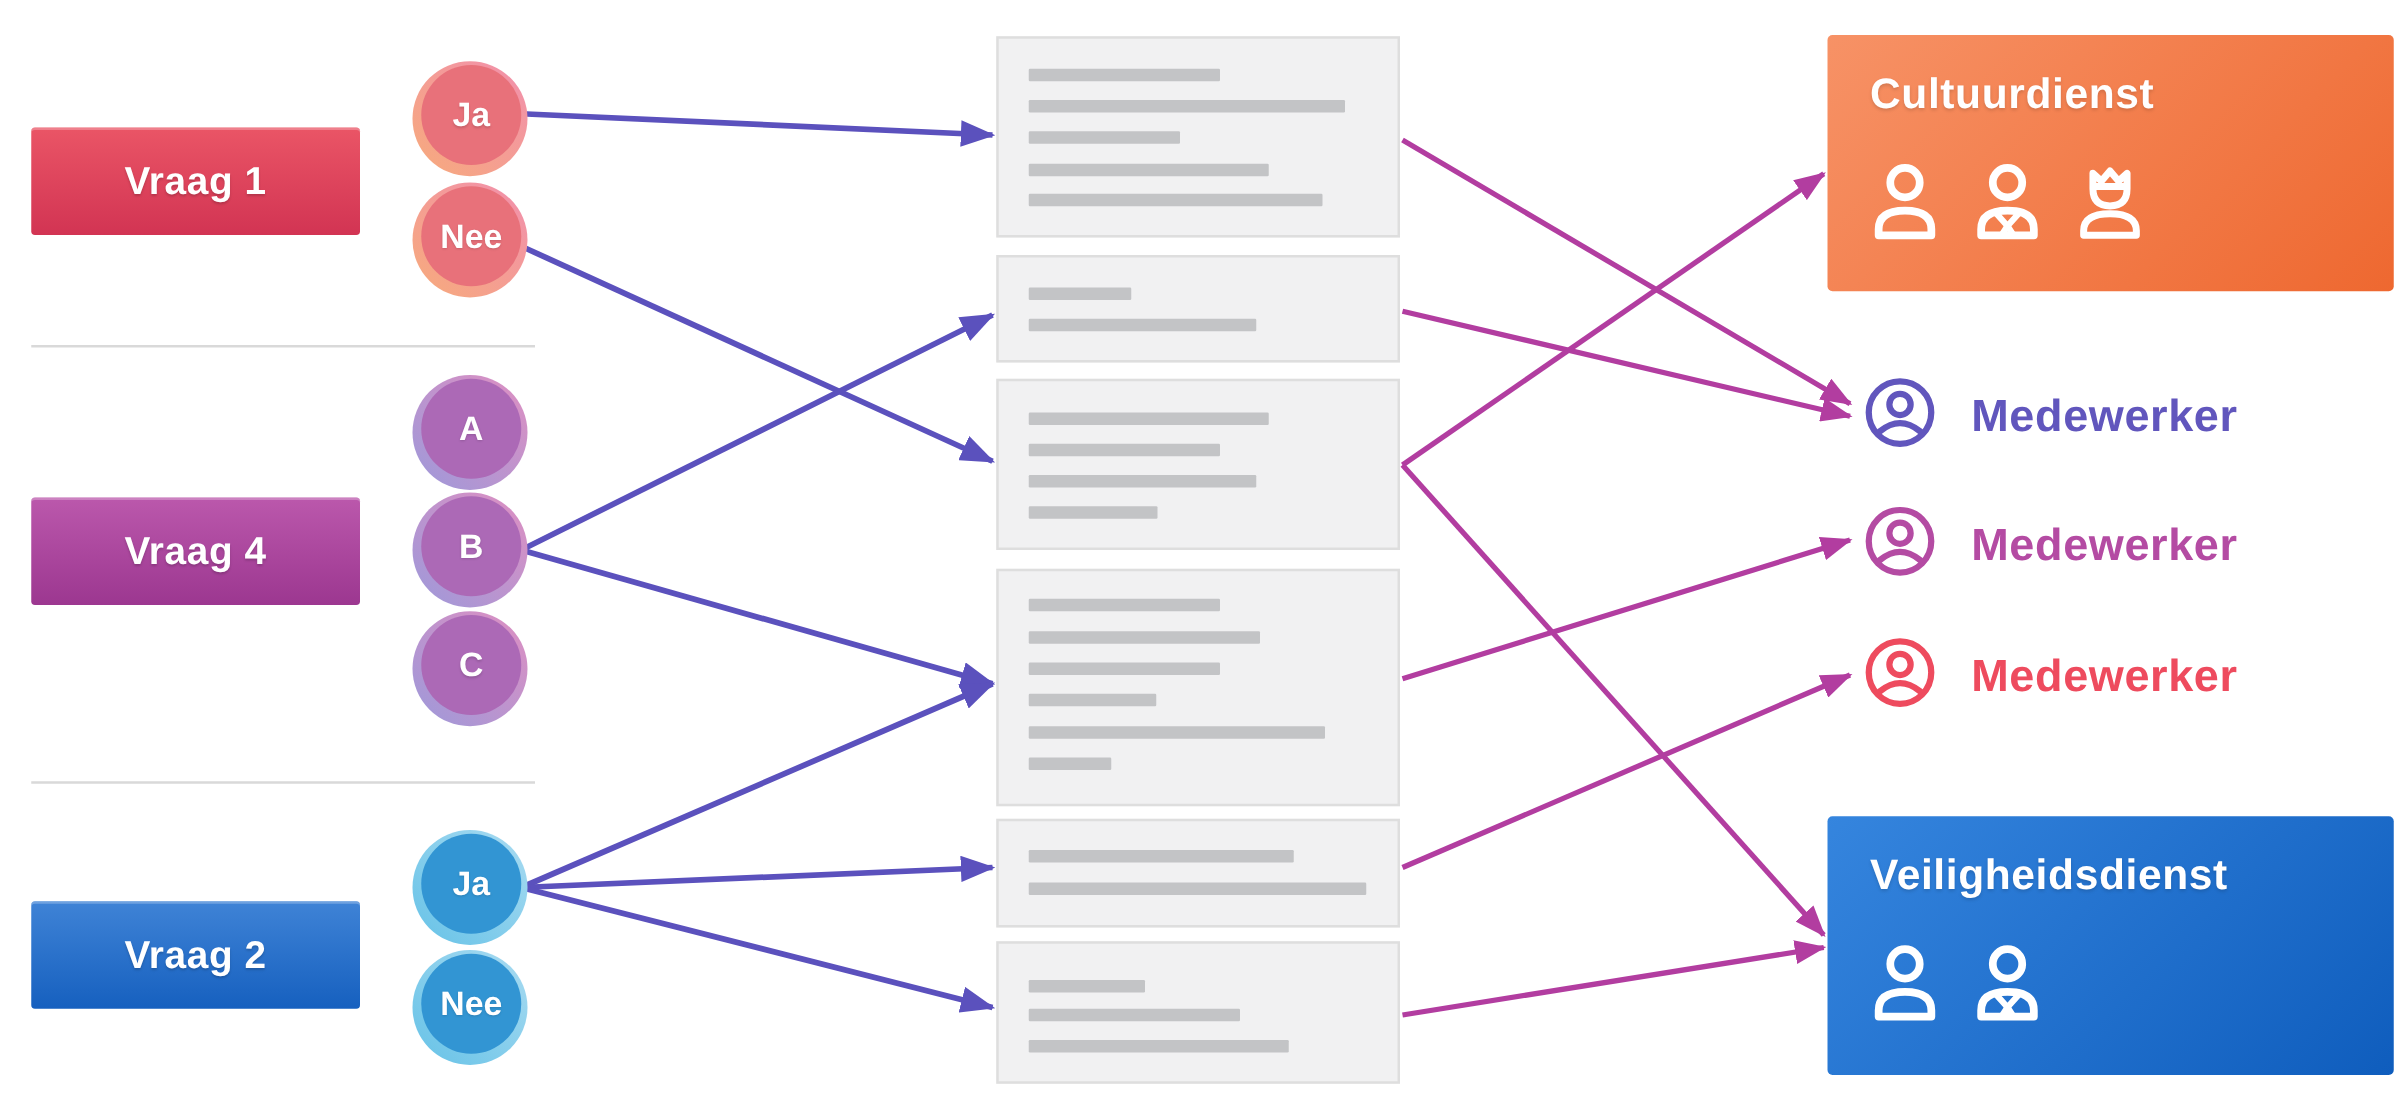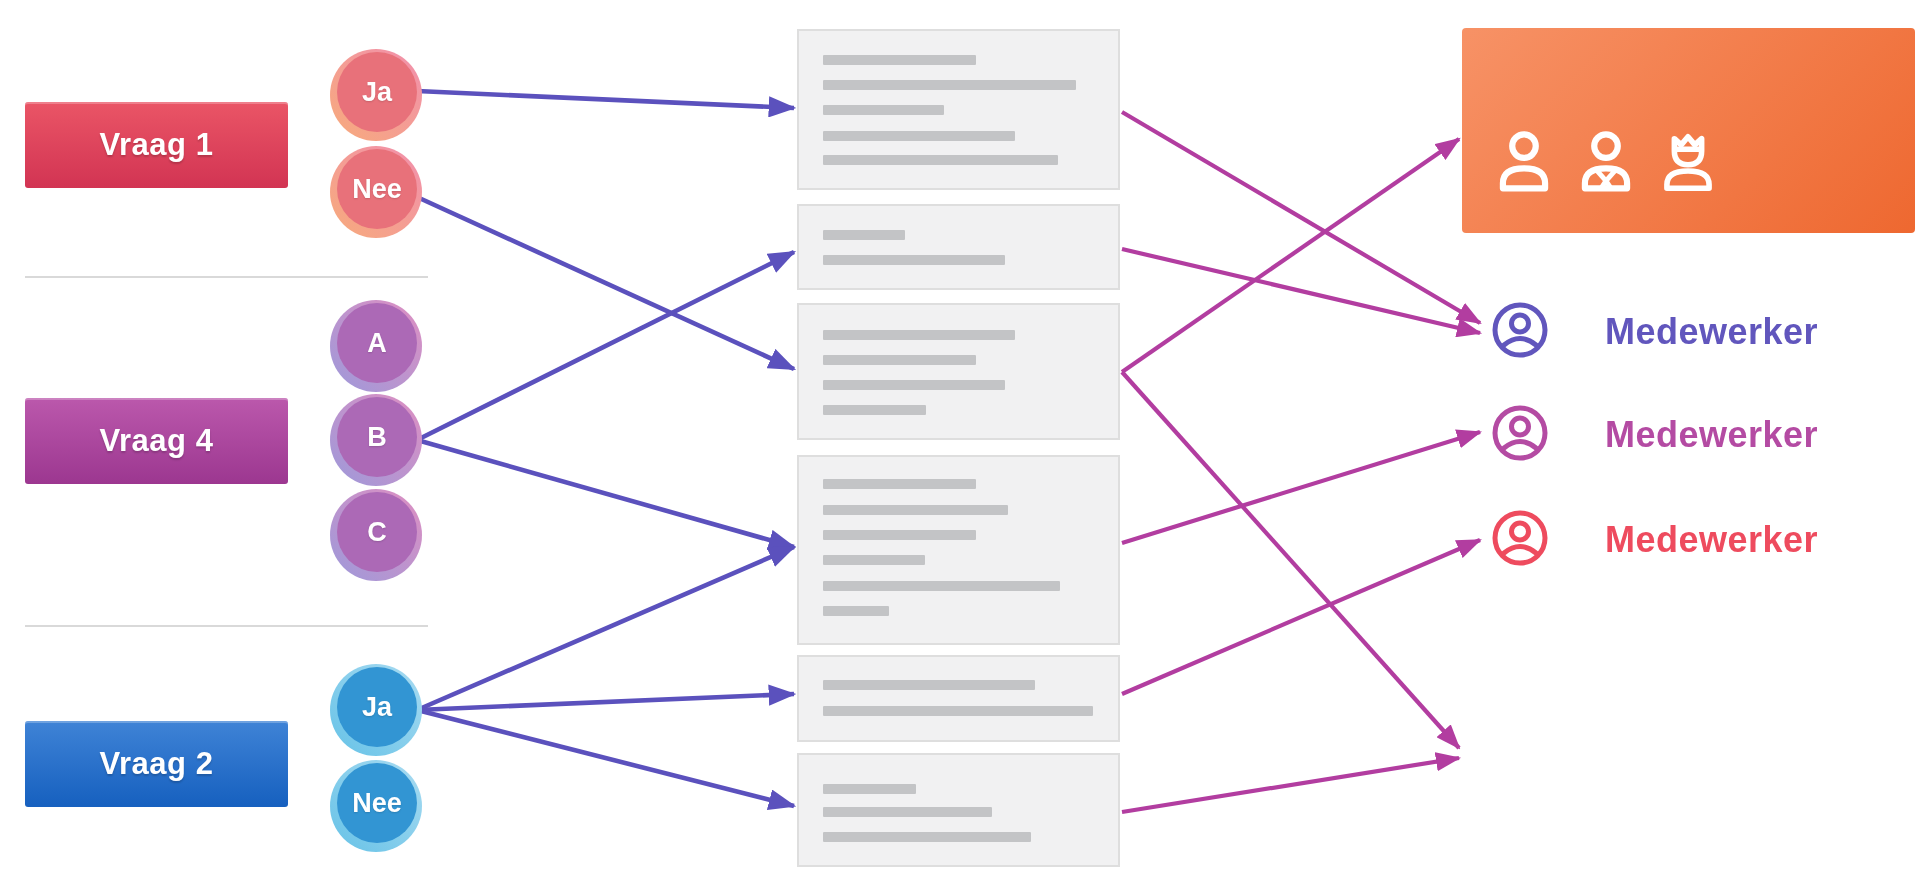--- a/index.html
+++ b/index.html
@@ -41,21 +41,21 @@
 
   
   .card{position:absolute;left:1462px;width:453px;border-radius:4px;color:#fff;z-index:2;}
   .card .title{margin:28px 0 0 34px;font-size:34px;font-weight:700;letter-spacing:.5px;
                text-shadow:0 2px 3px rgba(0,0,0,.15);}
   .card .icons{position:absolute;left:34px;top:102px;display:flex;gap:26px;align-items:flex-end;}
   .card svg{display:block;}
 
   
   .emp{position:absolute;left:1491px;display:flex;align-items:center;gap:28px;z-index:2;}
-  .emp .lbl{font-size:36px;font-weight:600;letter-spacing:.5px;margin-left:28px;}
+  .emp .lbl{font-size:36px;font-weight:600;letter-spacing:.5px;}
 </style>
 </head>
 <body>
 
 <div id="canvas">
 
   <svg class="arrows" id="arrow-layer" width="1918" height="888">
     <defs>
       <marker id="ah-l" markerWidth="6" markerHeight="4.6" refX="5.5" refY="2.3" orient="auto">
         <path d="M0 0 L6 2.3 L0 4.6 Z" fill="#5b51bd"></path>
@@ -153,20 +153,21 @@
       <div class="bar" style="top: 23px; width: 212px;"></div>
       <div class="bar" style="top: 49px; width: 270px;"></div>
     </div>
   <div class="tblock" id="block6" style="top: 753px; height: 114px;">
       <div class="bar" style="top: 29px; width: 93px;"></div>
       <div class="bar" style="top: 52px; width: 169px;"></div>
       <div class="bar" style="top: 77px; width: 208px;"></div>
     </div>
 
   <div class="card" id="cultuurdienst" style="top: 28px; height: 205px; background: linear-gradient(135deg, rgb(247, 146, 102), rgb(238, 104, 48));">
+    <div class="title">Cultuurdienst</div>
     <div class="icons">
       <span>
         <svg width="56" height="62" viewBox="0 0 44 50" fill="none" stroke="#ffffff" stroke-width="5" stroke-linejoin="round" stroke-linecap="round">
           <circle cx="22" cy="13" r="9.5"></circle>
           <path d="M5 47 H39 V43 Q39 31 22 31 Q5 31 5 43 Z"></path>
         </svg>
       </span>
       <span>
         <svg width="56" height="62" viewBox="0 0 44 50" fill="none" stroke="#ffffff" stroke-width="5" stroke-linejoin="round" stroke-linecap="round">
           <circle cx="22" cy="13" r="9.5"></circle>
@@ -178,20 +179,39 @@
       <span>
         <svg width="56" height="62" viewBox="0 0 44 50" fill="none" stroke="#ffffff" stroke-width="4.5" stroke-linejoin="round" stroke-linecap="round">
           <path d="M11 7 L16.5 12 L22 5.5 L27.5 12 L33 7 L33 17 Q33 28 22 28 Q11 28 11 17 Z"></path>
           <path d="M12 15.5 H32"></path>
           <path d="M5 47 H39 V44 Q39 33 22 33 Q5 33 5 44 Z"></path>
         </svg>
       </span>
     </div>
   </div>
 
+  <div class="card" id="veiligheidsdienst" style="top: 653px; height: 207px; background: linear-gradient(135deg, rgb(53, 133, 222), rgb(15, 93, 189));">
+    <div class="title">Veiligheidsdienst</div>
+    <div class="icons">
+      <span>
+        <svg width="56" height="62" viewBox="0 0 44 50" fill="none" stroke="#ffffff" stroke-width="5" stroke-linejoin="round" stroke-linecap="round">
+          <circle cx="22" cy="13" r="9.5"></circle>
+          <path d="M5 47 H39 V43 Q39 31 22 31 Q5 31 5 43 Z"></path>
+        </svg>
+      </span>
+      <span>
+        <svg width="56" height="62" viewBox="0 0 44 50" fill="none" stroke="#ffffff" stroke-width="5" stroke-linejoin="round" stroke-linecap="round">
+          <circle cx="22" cy="13" r="9.5"></circle>
+          <path d="M5 47 H39 V43 Q39 31 22 31 Q5 31 5 43 Z"></path>
+          <path d="M14 32 L22 41 L30 32" stroke-width="4"></path>
+          <path d="M22 41 L18 47 M22 41 L26 47" stroke-width="4"></path>
+        </svg>
+      </span>
+    </div>
+  </div>
 
   <div class="emp" id="medewerker-1" style="top: 301px; color: rgb(97, 86, 189);">
     <span>
       <svg width="58" height="58" viewBox="0 0 58 58" fill="none" stroke="currentColor" stroke-width="5" stroke-linecap="round">
         <circle cx="29" cy="29" r="25"></circle>
         <circle cx="29" cy="22.5" r="8.5"></circle>
         <path d="M13 44 Q29 31 45 44"></path>
       </svg>
     </span>
     <span class="lbl">Medewerker</span>

